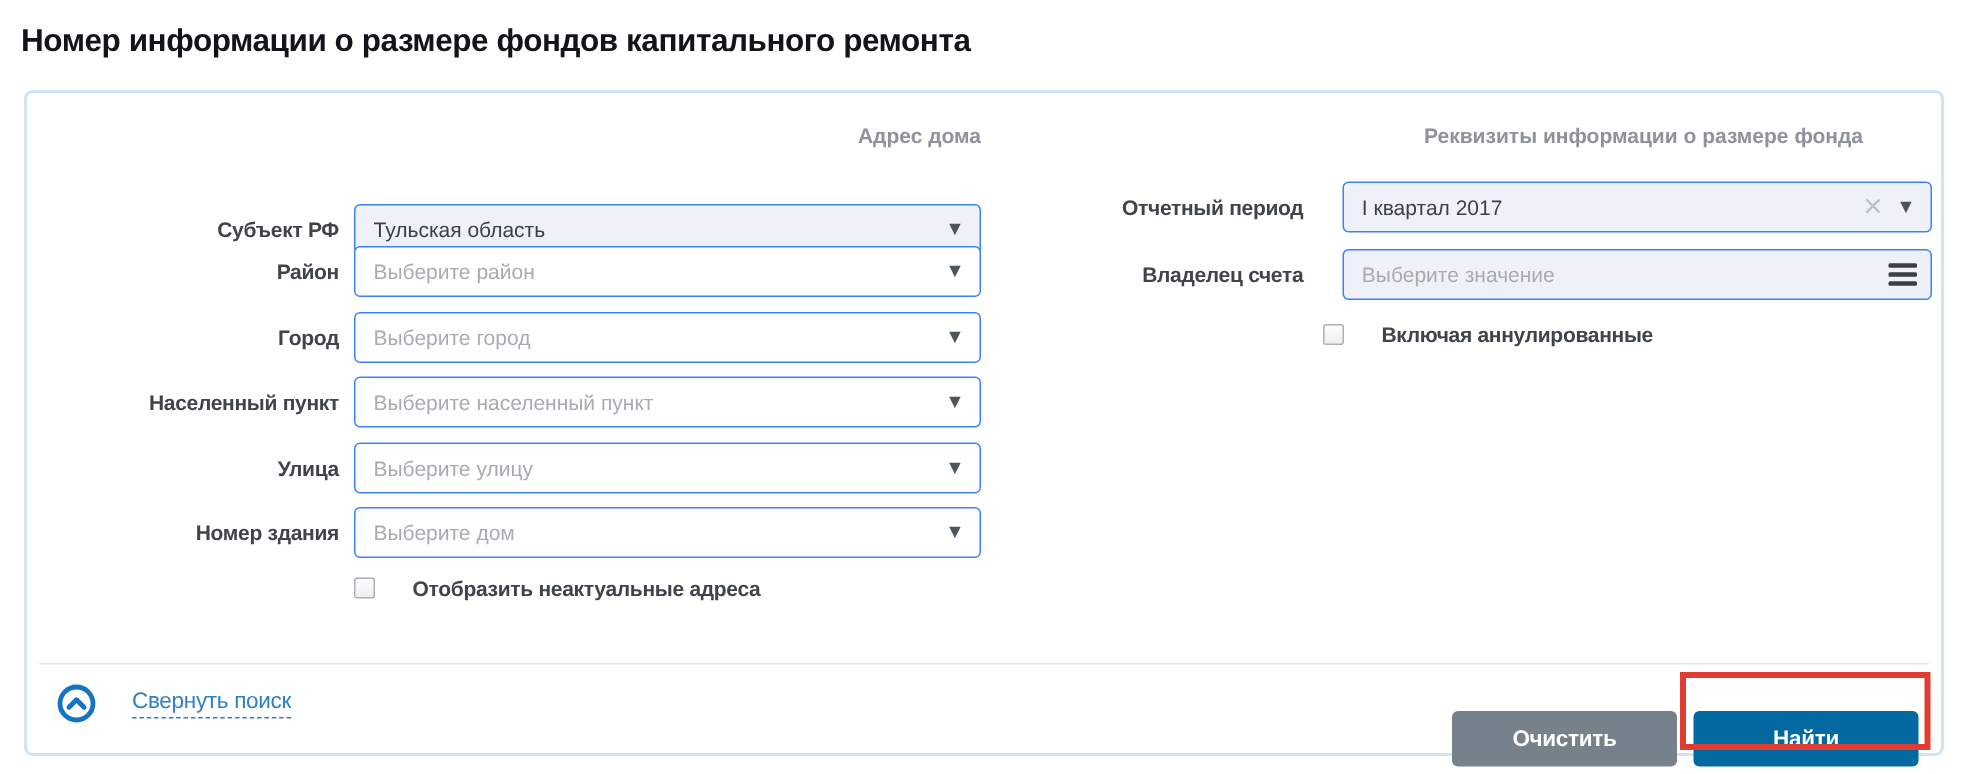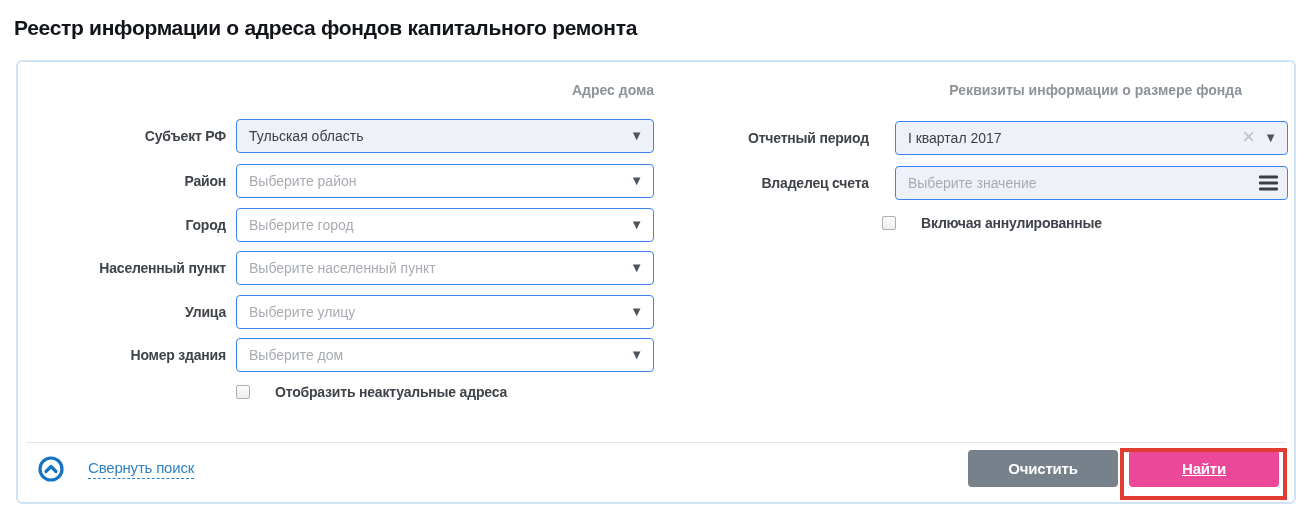--- a/index.html
+++ b/index.html
@@ -68,42 +68,42 @@
   }
   .collapse-link{
     position:absolute; left:20px; top:394px; display:flex; align-items:center;
     gap:24px; cursor:pointer;
   }
   .collapse-text{
     font-size:15px; color:#2f80c3; border-bottom:1px dashed #2f80c3;
     padding-bottom:2px; letter-spacing:-0.2px;
   }
   .btn{
-    position:absolute; top:388px; height:37px; border:none; border-radius:4px;
+    position:absolute; top:412px; height:37px; border:none; border-radius:4px;
     font-family:inherit; font-size:15px; font-weight:bold; color:#fff;
     cursor:pointer; letter-spacing:-0.2px;
   }
   .btn-clear{ left:950px; width:150px; background:#76818b; }
-  .btn-search{ left:1111px; width:150px; background:#ec4899;text-decoration:underline; }
+  .btn-search{ left:1111px; width:150px; background:#0369a1;text-decoration:underline; }
   .annotation-box{
     position:absolute; left:1102px; top:386px; width:167px; height:52px;
     border:4px solid #e03c31; pointer-events:none;
   }
 </style>
 </head>
 <body>
 
-<h1 class="page-title">Реестр информации о адреса фондов капитального ремонта</h1>
+<h1 class="page-title">Номер информации о размере фондов капитального ремонта</h1>
 
 <div class="panel">
 
   <div class="section-title sec-title-left">Адрес дома</div>
   <div class="section-title sec-title-right">Реквизиты информации о размере фонда</div>
 
-  <div class="row row-left" style="top:57px">
+  <div class="row row-left" style="top:74px">
     <div class="field-label">Субъект РФ</div>
     <div class="dropdown filled">
       <span>Тульская область</span>
       <span class="caret">▼</span>
     </div>
   </div>
 
   <div class="row row-left" style="top:102px">
     <div class="field-label">Район</div>
     <div class="dropdown">

